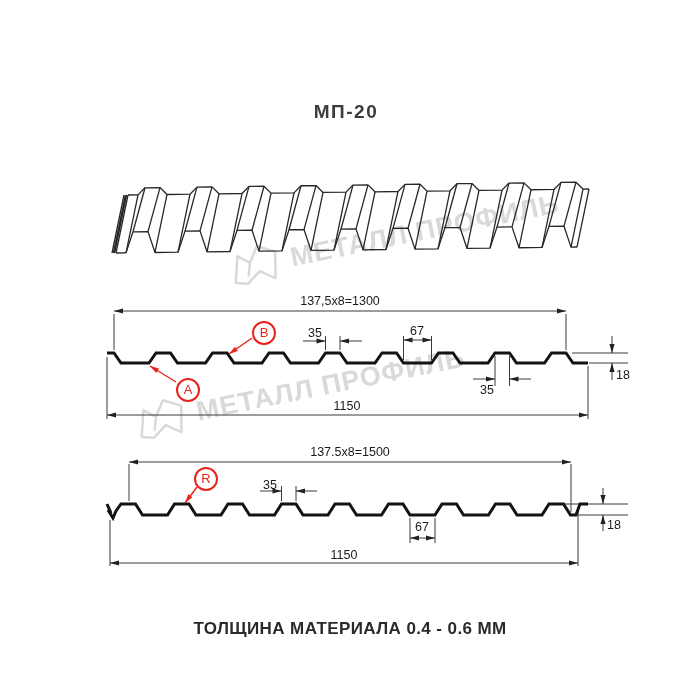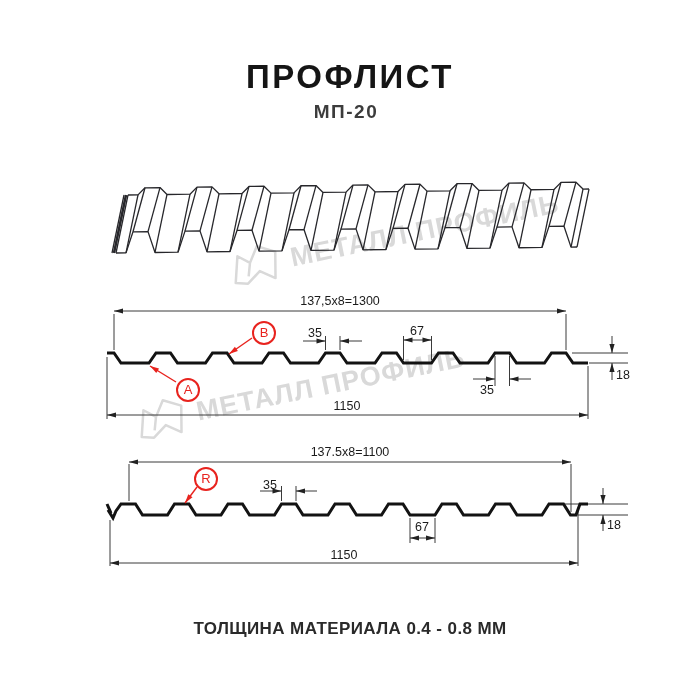--- a/index.html
+++ b/index.html
@@ -19,21 +19,20 @@
   .dim{position:absolute;font-size:12.5px;color:#1b1b1b;text-align:center;}
   .dim.la{text-align:left;margin-top:28px;}
   .lbl{position:absolute;width:20px;height:20px;border:2px solid #e8231e;border-radius:50%;
        color:#e8231e;font-size:13px;line-height:20px;text-align:center;font-weight:normal;}
 </style>
 </head>
 <body>
 
 <div class="page">
 
-  <div class="title">ПРОФЛИСТ</div>
   <div class="subtitle">МП-20</div>
 
   <div class="wm" style="left:230px;top:250px;">
     <svg width="52" height="40" viewBox="0 0 52 40">
       <path d="M3,34 L10,8 L21,17 L31,2 L48,11 L43,37 L29,27 L15,37 Z M21,17 L17,30" fill="none" stroke="#d9d9d9" stroke-width="2.5" stroke-linejoin="round"></path>
     </svg>
     <span class="wm-text">МЕТАЛЛ ПРОФИЛЬ</span>
   </div>
 
   <div class="wm" style="left:136px;top:404px;">
@@ -170,21 +169,21 @@
 
   <span class="dim" style="left:294px;top:294px;width:92px;">137,5x8=1300</span>
   <span class="dim" style="left:302px;top:326px;width:26px;">35</span>
   <span class="dim" style="left:404px;top:324px;width:26px;">67</span>
   <span class="dim" style="left:474px;top:383px;width:26px;">35</span>
   <span class="dim la" style="left:616px;top:340px;">18</span>
   <span class="dim" style="left:322px;top:399px;width:50px;">1150</span>
   <span class="lbl" style="left:176px;top:378px;">A</span>
   <span class="lbl" style="left:252px;top:321px;">B</span>
 
-  <span class="dim" style="left:303px;top:445px;width:94px;">137.5x8=1100</span>
+  <span class="dim" style="left:303px;top:445px;width:94px;">137.5x8=1500</span>
   <span class="dim" style="left:257px;top:478px;width:26px;">35</span>
   <span class="dim" style="left:409px;top:520px;width:26px;">67</span>
   <span class="dim la" style="left:607px;top:490px;">18</span>
   <span class="dim" style="left:319px;top:548px;width:50px;">1150</span>
   <span class="lbl" style="left:194px;top:467px;">R</span>
 
-  <div class="footer-note">ТОЛЩИНА МАТЕРИАЛА 0.4 - 0.8 ММ</div>
+  <div class="footer-note">ТОЛЩИНА МАТЕРИАЛА 0.4 - 0.6 ММ</div>
 </div>
 
 </body></html>

